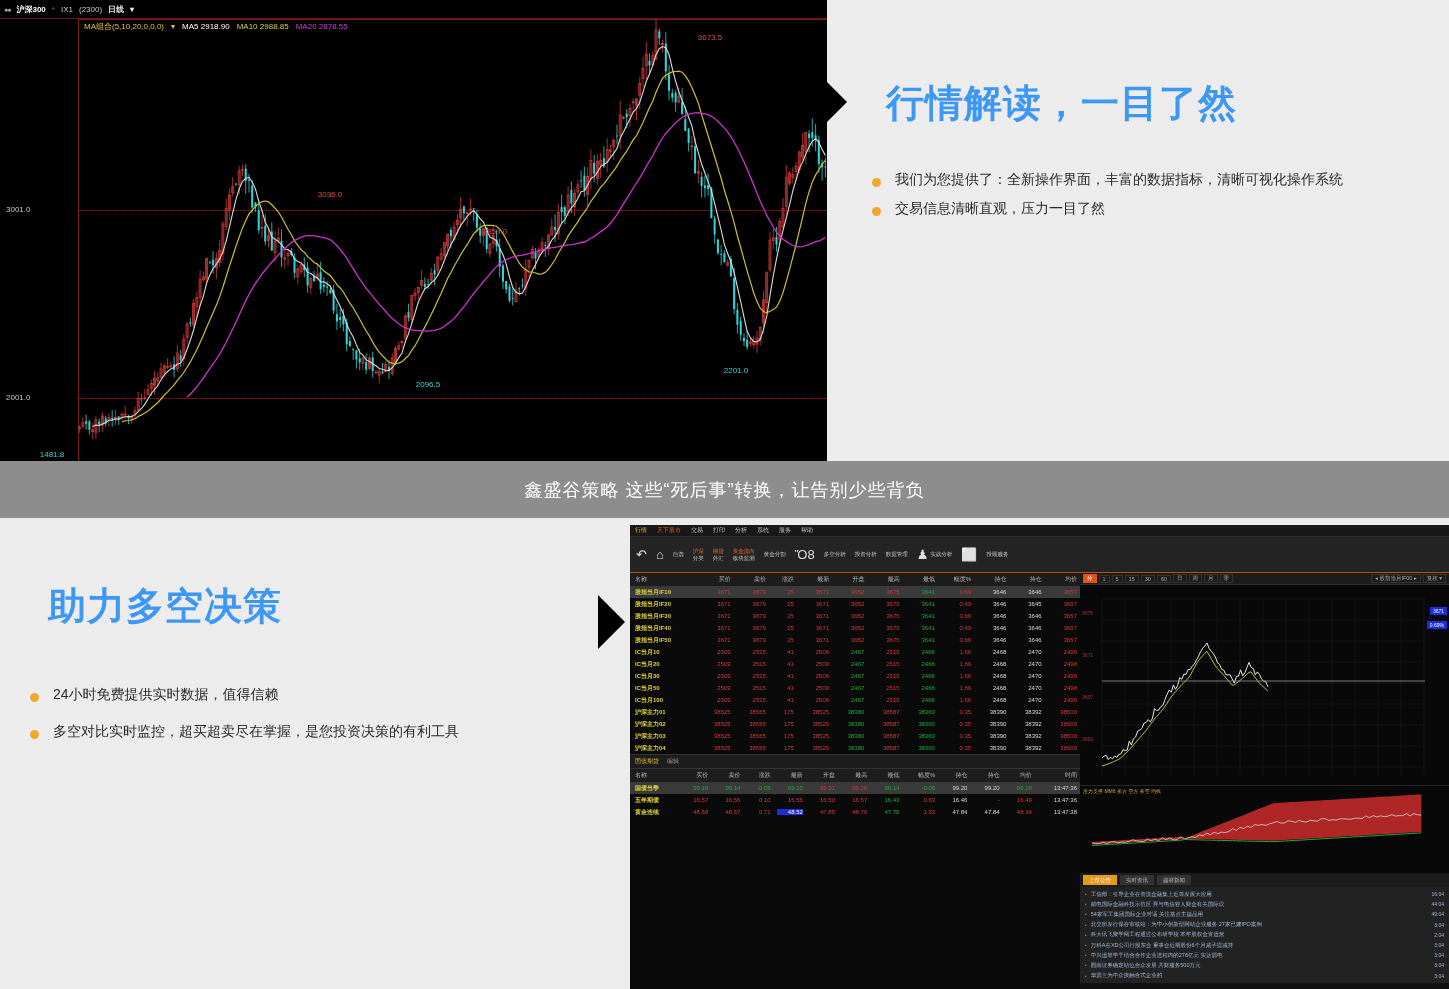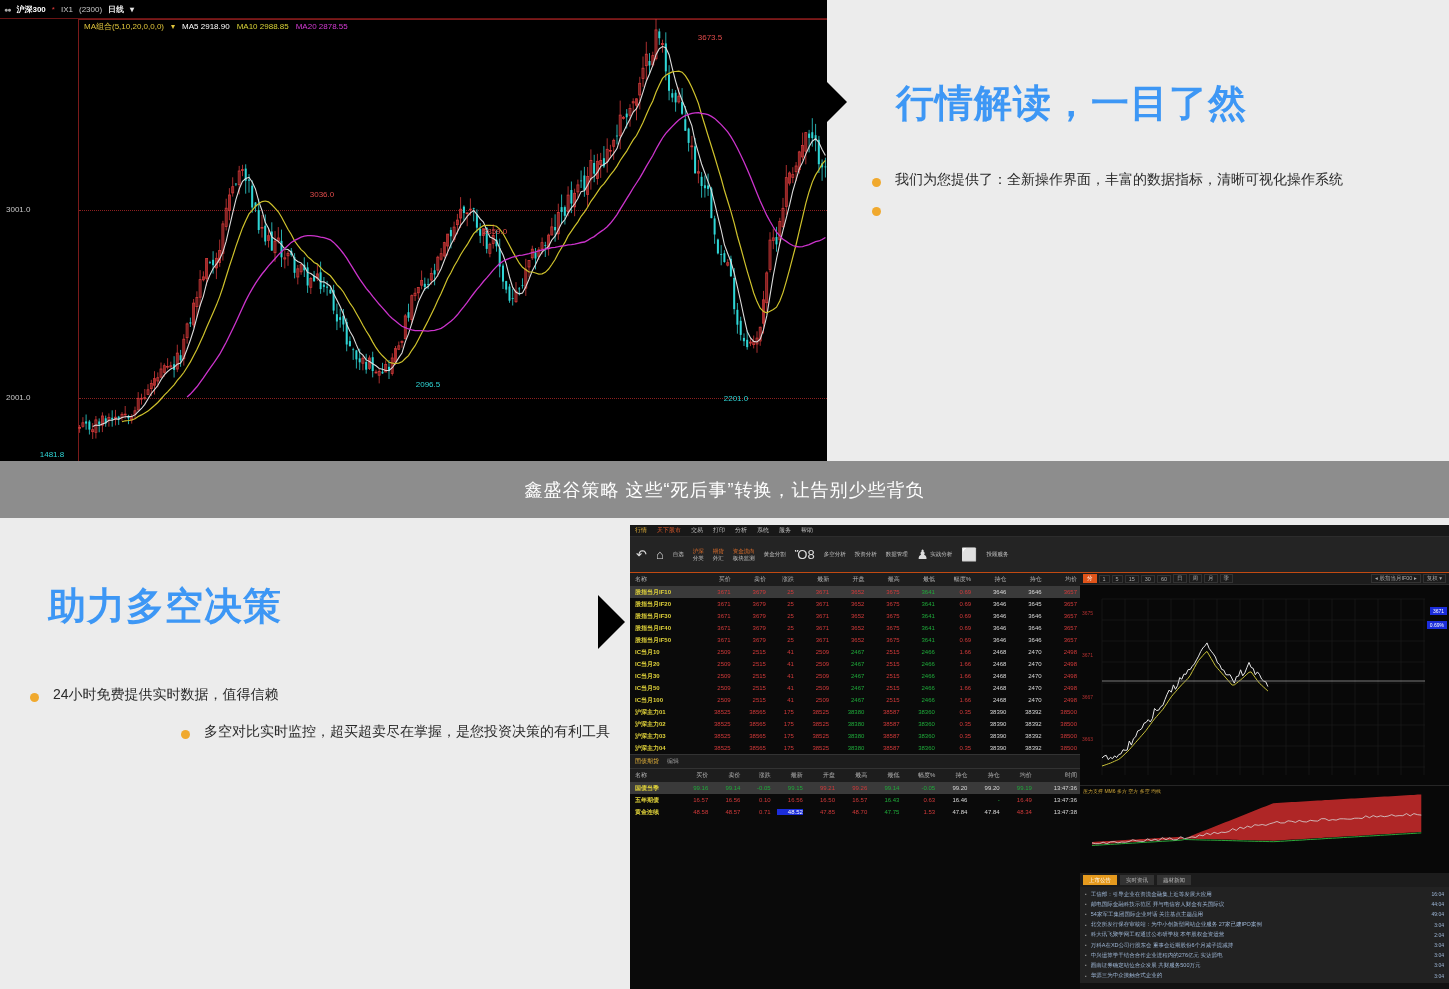--- a/index.html
+++ b/index.html
@@ -711,58 +711,59 @@
           <rect x="743.1" y="144.4" width="2.0" height="3.9" fill="#2fd6d6"></rect>
           <line x1="747.4" y1="138.7" x2="747.4" y2="158.5" stroke="#2fd6d6" stroke-width="0.8"></line>
           <rect x="746.4" y="147.5" width="2.0" height="0.8" fill="#2fd6d6"></rect>
         </g>
       <polyline id="ma-white" fill="none" stroke="#dcdcdc" stroke-width="1.1" points="14.7,407.6 17.9,406.1 21.2,406.5 24.4,405.0 27.7,403.8 30.9,401.3 34.2,401.2 37.5,399.7 40.7,400.3 44.0,398.5 47.2,397.8 50.5,397.6 53.7,397.5 57.0,395.9 60.2,392.7 63.5,389.5 66.8,385.4 70.0,380.0 73.3,374.5 76.5,370.6 79.8,366.5 83.0,360.7 86.3,355.9 89.6,352.5 92.8,349.9 96.1,348.4 99.3,345.2 102.6,344.1 105.8,338.7 109.1,330.3 112.4,321.0 115.6,311.0 118.9,298.4 122.1,286.5 125.4,277.1 128.6,264.1 131.9,255.9 135.1,249.5 138.4,245.2 141.7,239.9 144.9,233.1 148.2,222.2 151.4,208.2 154.7,193.9 157.9,180.6 161.2,170.0 164.5,162.3 167.7,159.5 171.0,158.3 174.2,163.0 177.5,170.1 180.7,182.2 184.0,191.5 187.3,203.6 190.5,209.2 193.8,218.0 197.0,220.3 200.3,222.4 203.5,225.6 206.8,230.0 210.0,230.5 213.3,233.2 216.6,240.2 219.8,242.5 223.1,243.9 226.3,247.3 229.6,253.4 232.8,254.5 236.1,257.0 239.4,258.9 242.6,262.6 245.9,262.9 249.1,264.8 252.4,267.2 255.6,274.5 258.9,281.0 262.2,287.6 265.4,295.0 268.7,305.2 271.9,312.3 275.2,318.0 278.4,325.9 281.7,333.4 284.9,336.2 288.2,340.9 291.5,342.5 294.7,344.8 298.0,346.8 301.2,349.5 304.5,350.2 307.7,351.5 311.0,351.5 314.3,348.7 317.5,344.1 320.8,338.6 324.0,334.0 327.3,322.9 330.5,314.9 333.8,304.3 337.1,293.8 340.3,283.0 343.6,275.9 346.8,269.7 350.1,267.5 353.3,263.6 356.6,261.0 359.8,256.3 363.1,249.7 366.4,241.3 369.6,233.4 372.9,225.8 376.1,219.8 379.4,213.0 382.6,206.4 385.9,202.1 389.2,197.4 392.4,193.8 395.7,191.6 398.9,195.3 402.2,199.9 405.4,203.1 408.7,211.0 411.9,218.1 415.2,219.6 418.5,221.7 421.7,229.3 425.0,235.8 428.2,244.9 431.5,258.0 434.7,268.4 438.0,273.3 441.3,274.8 444.5,274.1 447.8,267.8 451.0,260.2 454.3,251.8 457.5,245.7 460.8,238.5 464.1,233.1 467.3,230.1 470.6,227.3 473.8,221.0 477.1,217.1 480.3,211.0 483.6,204.3 486.9,200.5 490.1,194.1 493.4,188.8 496.6,185.0 499.9,179.5 503.1,172.6 506.4,171.7 509.6,166.2 512.9,159.6 516.2,157.4 519.4,153.4 522.7,147.4 525.9,145.5 529.2,143.3 532.4,138.6 535.7,134.4 539.0,129.6 542.2,119.3 545.5,112.9 548.7,106.3 552.0,99.9 555.2,93.0 558.5,89.7 561.8,83.0 565.0,73.1 568.3,62.3 571.5,55.0 574.8,46.4 578.0,35.7 581.3,29.7 584.5,27.5 587.8,28.7 591.1,35.7 594.3,49.3 597.6,62.1 600.8,72.7 604.1,81.2 607.3,89.2 610.6,98.2 613.9,106.9 617.1,122.3 620.4,133.9 623.6,145.0 626.9,154.0 630.1,162.6 633.4,171.6 636.6,184.2 639.9,197.6 643.2,211.0 646.4,225.6 649.7,234.5 652.9,242.8 656.2,254.0 659.4,267.9 662.7,282.5 666.0,298.2 669.2,312.4 672.5,319.0 675.7,322.4 679.0,323.0 682.2,320.2 685.5,310.7 688.8,296.9 692.0,276.6 695.3,256.6 698.5,240.0 701.8,224.4 705.0,211.4 708.3,198.9 711.6,185.9 714.8,172.0 718.1,160.9 721.3,149.6 724.6,143.2 727.8,135.1 731.1,127.7 734.3,122.2 737.6,119.8 740.9,123.5 744.1,130.5 747.4,136.4"></polyline>
       <polyline id="ma-yellow" fill="none" stroke="#cfc22c" stroke-width="1.2" points="44.0,402.8 47.2,401.8 50.5,401.5 53.7,401.0 57.0,399.7 60.2,397.4 63.5,395.9 66.8,394.0 70.0,392.1 73.3,389.2 76.5,386.5 79.8,383.5 83.0,380.0 86.3,376.2 89.6,372.8 92.8,369.3 96.1,365.9 99.3,361.3 102.6,357.7 105.8,353.5 109.1,348.2 112.4,342.9 115.6,336.7 118.9,330.6 122.1,323.5 125.4,316.3 128.6,308.4 131.9,301.0 135.1,293.8 138.4,286.1 141.7,277.6 144.9,268.3 148.2,257.5 151.4,247.2 154.7,237.4 157.9,227.4 161.2,218.0 164.5,208.9 167.7,201.8 171.0,194.9 174.2,191.3 177.5,187.3 180.7,184.8 184.0,182.6 187.3,182.0 190.5,182.8 193.8,185.8 197.0,189.1 200.3,192.8 203.5,198.0 206.8,204.2 210.0,210.2 213.3,215.5 216.6,222.0 219.8,226.4 223.1,230.6 226.3,233.4 229.6,237.6 232.8,240.2 236.1,243.5 239.4,245.1 242.6,248.6 245.9,252.1 249.1,254.2 252.4,256.8 255.6,260.9 258.9,265.6 262.2,269.0 265.4,273.0 268.7,278.7 271.9,284.1 275.2,288.7 278.4,294.5 281.7,300.3 284.9,306.3 288.2,312.0 291.5,317.1 294.7,323.1 298.0,328.7 301.2,333.1 304.5,336.8 307.7,339.9 311.0,343.3 314.3,344.2 317.5,344.4 320.8,344.1 324.0,342.8 327.3,339.5 330.5,336.6 333.8,331.3 337.1,326.7 340.3,320.7 343.6,314.2 346.8,308.1 350.1,301.8 353.3,295.3 356.6,288.4 359.8,281.2 363.1,274.4 366.4,267.0 369.6,259.4 372.9,253.7 376.1,247.2 379.4,241.8 382.6,235.8 385.9,230.5 389.2,225.7 392.4,220.1 395.7,214.7 398.9,211.5 402.2,208.7 405.4,206.7 408.7,206.3 411.9,206.4 415.2,206.5 418.5,207.2 421.7,210.1 425.0,214.5 428.2,220.2 431.5,226.5 434.7,232.6 438.0,238.5 441.3,244.2 444.5,248.3 447.8,250.7 451.0,253.0 454.3,253.0 457.5,254.0 460.8,255.1 464.1,254.8 467.3,253.3 470.6,250.0 473.8,245.5 477.1,240.5 480.3,234.3 483.6,228.7 486.9,223.4 490.1,216.9 493.4,212.2 496.6,207.4 499.9,202.8 503.1,197.3 506.4,193.1 509.6,188.3 512.9,182.3 516.2,177.9 519.4,173.2 522.7,168.2 525.9,164.9 529.2,160.4 532.4,155.8 535.7,151.9 539.0,147.1 542.2,141.5 545.5,136.6 548.7,132.1 552.0,126.2 555.2,120.9 558.5,116.5 561.8,110.1 565.0,103.4 568.3,95.8 571.5,88.6 574.8,81.9 578.0,73.3 581.3,66.0 584.5,59.4 587.8,56.2 591.1,54.4 594.3,52.9 597.6,52.5 600.8,52.1 604.1,53.2 607.3,56.6 610.6,61.9 613.9,68.5 617.1,76.1 620.4,84.4 623.6,95.6 626.9,106.3 630.1,116.7 633.4,127.2 636.6,137.5 639.9,148.6 643.2,159.5 646.4,171.3 649.7,182.0 652.9,192.4 656.2,204.2 659.4,217.0 662.7,228.5 666.0,240.6 669.2,252.1 672.5,263.1 675.7,274.0 679.0,282.6 682.2,289.2 685.5,292.5 688.8,293.8 692.0,292.3 695.3,290.5 698.5,288.2 701.8,282.0 705.0,273.6 708.3,262.4 711.6,250.4 714.8,238.1 718.1,225.5 721.3,211.9 724.6,198.2 727.8,184.3 731.1,172.7 734.3,163.1 737.6,155.9 740.9,150.7 744.1,145.2 747.4,141.3"></polyline>
       <polyline id="ma-magenta" fill="none" stroke="#cc33cc" stroke-width="1.3" points="109.1,378.1 112.4,375.1 115.6,371.5 118.9,367.8 122.1,363.4 125.4,358.9 128.6,354.2 131.9,349.4 135.1,345.0 138.4,340.1 141.7,335.2 144.9,329.4 148.2,323.3 151.4,316.7 154.7,310.0 157.9,303.3 161.2,296.0 164.5,288.7 167.7,281.9 171.0,275.5 174.2,269.9 177.5,264.3 180.7,259.6 184.0,255.0 187.3,251.0 190.5,246.8 193.8,243.3 197.0,239.7 200.3,235.9 203.5,232.7 206.8,229.4 210.0,226.5 213.3,223.4 216.6,221.4 219.8,219.8 223.1,218.1 226.3,217.1 229.6,216.7 232.8,216.7 236.1,216.8 239.4,217.3 242.6,218.1 245.9,218.7 249.1,219.6 252.4,220.8 255.6,223.4 258.9,226.7 262.2,230.4 265.4,234.5 268.7,239.2 271.9,244.3 275.2,249.6 278.4,254.9 281.7,260.2 284.9,264.6 288.2,269.4 291.5,273.2 294.7,277.4 298.0,281.3 301.2,285.3 304.5,288.9 307.7,292.5 311.0,296.4 314.3,299.4 317.5,302.0 320.8,304.8 324.0,307.3 327.3,308.6 330.5,310.0 333.8,310.9 337.1,311.6 340.3,311.7 343.6,311.7 346.8,311.9 350.1,312.2 353.3,311.7 356.6,311.4 359.8,310.5 363.1,309.3 366.4,307.3 369.6,304.7 372.9,302.3 376.1,299.4 379.4,295.8 382.6,291.7 385.9,287.7 389.2,283.4 392.4,278.9 395.7,274.5 398.9,270.3 402.2,266.7 405.4,262.5 408.7,258.9 411.9,255.2 415.2,251.1 418.5,247.6 421.7,244.6 425.0,242.3 428.2,240.6 431.5,239.3 434.7,238.0 438.0,237.3 441.3,236.4 444.5,236.2 447.8,235.4 451.0,234.7 454.3,233.7 457.5,232.9 460.8,231.9 464.1,231.0 467.3,230.1 470.6,229.5 473.8,228.7 477.1,228.3 480.3,227.7 483.6,227.0 486.9,226.6 490.1,225.9 493.4,225.7 496.6,225.2 499.9,224.3 503.1,223.5 506.4,223.0 509.6,221.4 512.9,219.2 516.2,217.6 519.4,215.0 522.7,212.6 525.9,210.5 529.2,207.7 532.4,204.3 535.7,200.1 539.0,195.6 542.2,190.2 545.5,184.8 548.7,179.7 552.0,174.4 555.2,169.0 558.5,164.0 561.8,158.8 565.0,153.4 568.3,147.4 571.5,142.0 574.8,136.5 578.0,130.2 581.3,124.4 584.5,119.0 587.8,114.3 591.1,110.7 594.3,107.4 597.6,104.0 600.8,101.1 604.1,98.5 607.3,96.6 610.6,95.4 613.9,94.4 617.1,93.9 620.4,93.7 623.6,94.5 626.9,94.9 630.1,95.7 633.4,97.4 636.6,99.4 639.9,102.5 643.2,105.6 646.4,109.1 649.7,112.9 652.9,117.6 656.2,123.2 659.4,129.3 662.7,136.0 666.0,143.0 669.2,150.3 672.5,157.9 675.7,166.0 679.0,174.3 682.2,182.0 685.5,189.2 688.8,196.4 692.0,202.3 695.3,208.0 698.5,213.1 701.8,216.9 705.0,220.2 708.3,222.4 711.6,224.7 714.8,226.5 718.1,227.5 721.3,227.8 724.6,227.7 727.8,226.5 731.1,225.6 734.3,224.1 737.6,222.7 740.9,222.0 744.1,220.5 747.4,218.5"></polyline>
     </svg>
 
     <div class="price-tag red" style="left:710px;top:33px;">3673.5</div>
-    <div class="price-tag red" style="left:322px;top:190px;">3036.0</div>
+    <div class="price-tag red" style="left:330px;top:190px;">3036.0</div>
     <div class="price-tag red" style="left:495px;top:227px;">2859.0</div>
     <div class="price-tag cyan" style="left:428px;top:380px;">2096.5</div>
-    <div class="price-tag cyan" style="left:736px;top:366px;margin-top:28px;">2201.0</div>
+    <div class="price-tag cyan" style="left:736px;top:366px;">2201.0</div>
     <div class="price-tag cyan" style="left:52px;top:450px;">1481.8</div>
   </div>
 
   <div class="pointer-tri" style="left:820px;top:75px;"></div>
 
   <div class="top-content">
-    <div class="headline" style="left:24px;top:78px;text-align:center;">行情解读，一目了然</div>
+    <div class="headline" style="left:14px;top:78px;text-align:center;">行情解读，一目了然</div>
 
     <div class="bullets" style="left:0px;top:168px;width:573px;">
       <div class="bullet-row">
         <span class="bullet-dot"></span>
         <span class="bullet-text">我们为您提供了：全新操作界面，丰富的数据指标，清晰可视化操作系统</span>
       </div>
       <div class="bullet-row">
         <span class="bullet-dot"></span>
+        <span class="bullet-text">交易信息清晰直观，压力一目了然</span>
       </div>
     </div>
   </div>
 </div>
 
 <div class="banner">
   <span class="banner-text">鑫盛谷策略 这些“死后事”转换，让告别少些背负</span>
 </div>
 
 <div class="bottom-section">
 
   <div class="bottom-content">
     <div class="headline" style="left:48px;top:63px;">助力多空决策</div>
     <div class="bullets" style="left:30px;top:165px;width:580px;">
       <div class="bullet-row">
         <span class="bullet-dot"></span>
         <span class="bullet-text">24小时免费提供实时数据，值得信赖</span>
       </div>
-      <div class="bullet-row" style="margin-top:14px;justify-content:flex-end;">
+      <div class="bullet-row" style="margin-top:14px;">
         <span class="bullet-dot"></span>
         <span class="bullet-text">多空对比实时监控，超买超卖尽在掌握，是您投资决策的有利工具</span>
       </div>
     </div>
   </div>
 
   <div class="pointer-tri" style="left:598px;top:77px;"></div>
 
   <div class="terminal">
 

